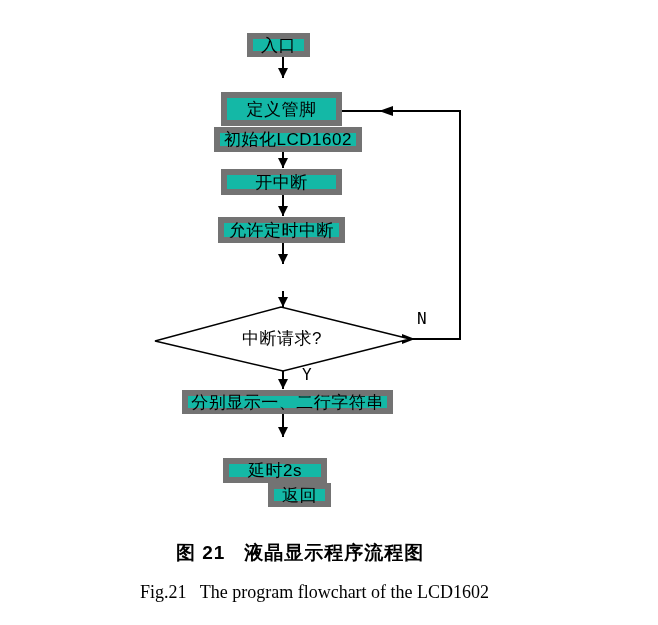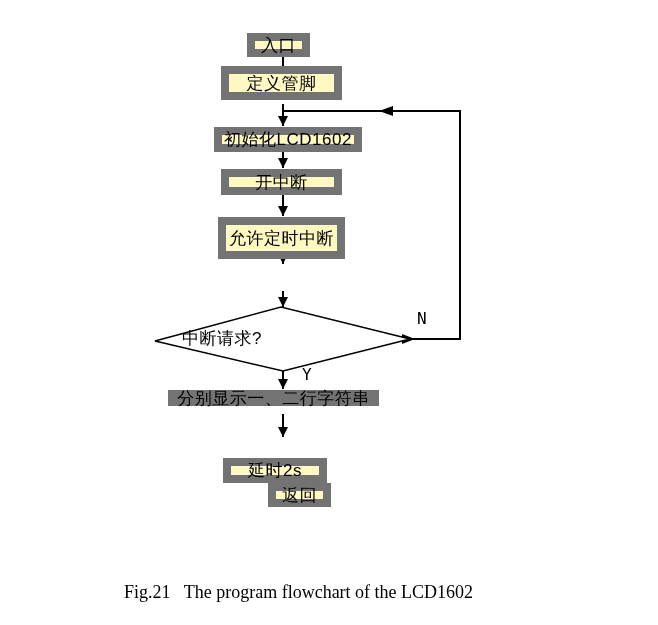--- a/index.html
+++ b/index.html
@@ -17,32 +17,33 @@
     overflow: hidden;
   }
   .connectors {
     position: absolute;
     left: 0;
     top: 0;
   }
   .flow-box {
     position: absolute;
     box-sizing: border-box;
-    border: 8px solid #737373;
-    background: #fef9c3;
+    border: 6px solid #737373;
+    background: #14b8a6;
     display: flex;
     align-items: center;
     justify-content: center;
     font-size: 17px;
     line-height: 1;
     white-space: nowrap;
     letter-spacing: 0.5px;
   }
   .diamond-label {
     position: absolute;
+    text-align: center;
     font-size: 17px;
     line-height: 1;
     white-space: nowrap;
     letter-spacing: 0.5px;
   }
   .branch-label {
     position: absolute;
     font-family: "DejaVu Sans Mono", monospace;
     font-size: 16px;
     line-height: 1;
@@ -88,35 +89,36 @@
 
     <polyline points="410,339 460,339 460,111 283,111" fill="none" stroke="#000000" stroke-width="2"></polyline>
     <polygon points="402,334 402,344 415,339" fill="#000000"></polygon>
     <polygon points="393,106 393,116 379,111" fill="#000000"></polygon>
 
     <polygon points="155,341 281,307 410,339 283,371" fill="#ffffff" stroke="#000000" stroke-width="1.5"></polygon>
   </svg>
 
   <div class="flow-box" style="left:247px;top:33px;width:63px;height:24px">入口</div>
 
-  <div class="flow-box" style="left:221px;top:66px;width:121px;height:34px">定义管脚</div>
+  <div class="flow-box" style="left:221px;top:92px;width:121px;height:34px">定义管脚</div>
 
   <div class="flow-box" style="left:214px;top:127px;width:148px;height:25px">初始化LCD1602</div>
 
   <div class="flow-box" style="left:221px;top:169px;width:121px;height:26px">开中断</div>
 
-  <div class="flow-box" style="left:218px;top:217px;width:127px;height:42px">允许定时中断</div>
+  <div class="flow-box" style="left:218px;top:217px;width:127px;height:26px">允许定时中断</div>
 
 
   <div class="diamond-label" style="left:182px;top:330px;width:200px">中断请求?</div>
 
   <div class="branch-label" style="left:417px;top:311px">N</div>
   <div class="branch-label" style="left:302px;top:367px">Y</div>
 
-  <div class="flow-box" style="left:168px;top:390px;width:211px;height:16px">分别显示一、二行字符串</div>
+  <div class="flow-box" style="left:182px;top:390px;width:211px;height:24px">分别显示一、二行字符串</div>
 
   <div class="flow-box" style="left:223px;top:458px;width:104px;height:25px">延时2s</div>
 
   <div class="flow-box" style="left:268px;top:483px;width:63px;height:24px">返回</div>
 
-  <div class="caption-en" style="left:124px;top:583px">Fig.21   The program flowchart of the LCD1602</div>
+  <div class="caption-zh" style="left:176px;top:543px">图 21   液晶显示程序流程图</div>
+  <div class="caption-en" style="left:140px;top:583px">Fig.21   The program flowchart of the LCD1602</div>
 
 </div>
 
 </body></html>

